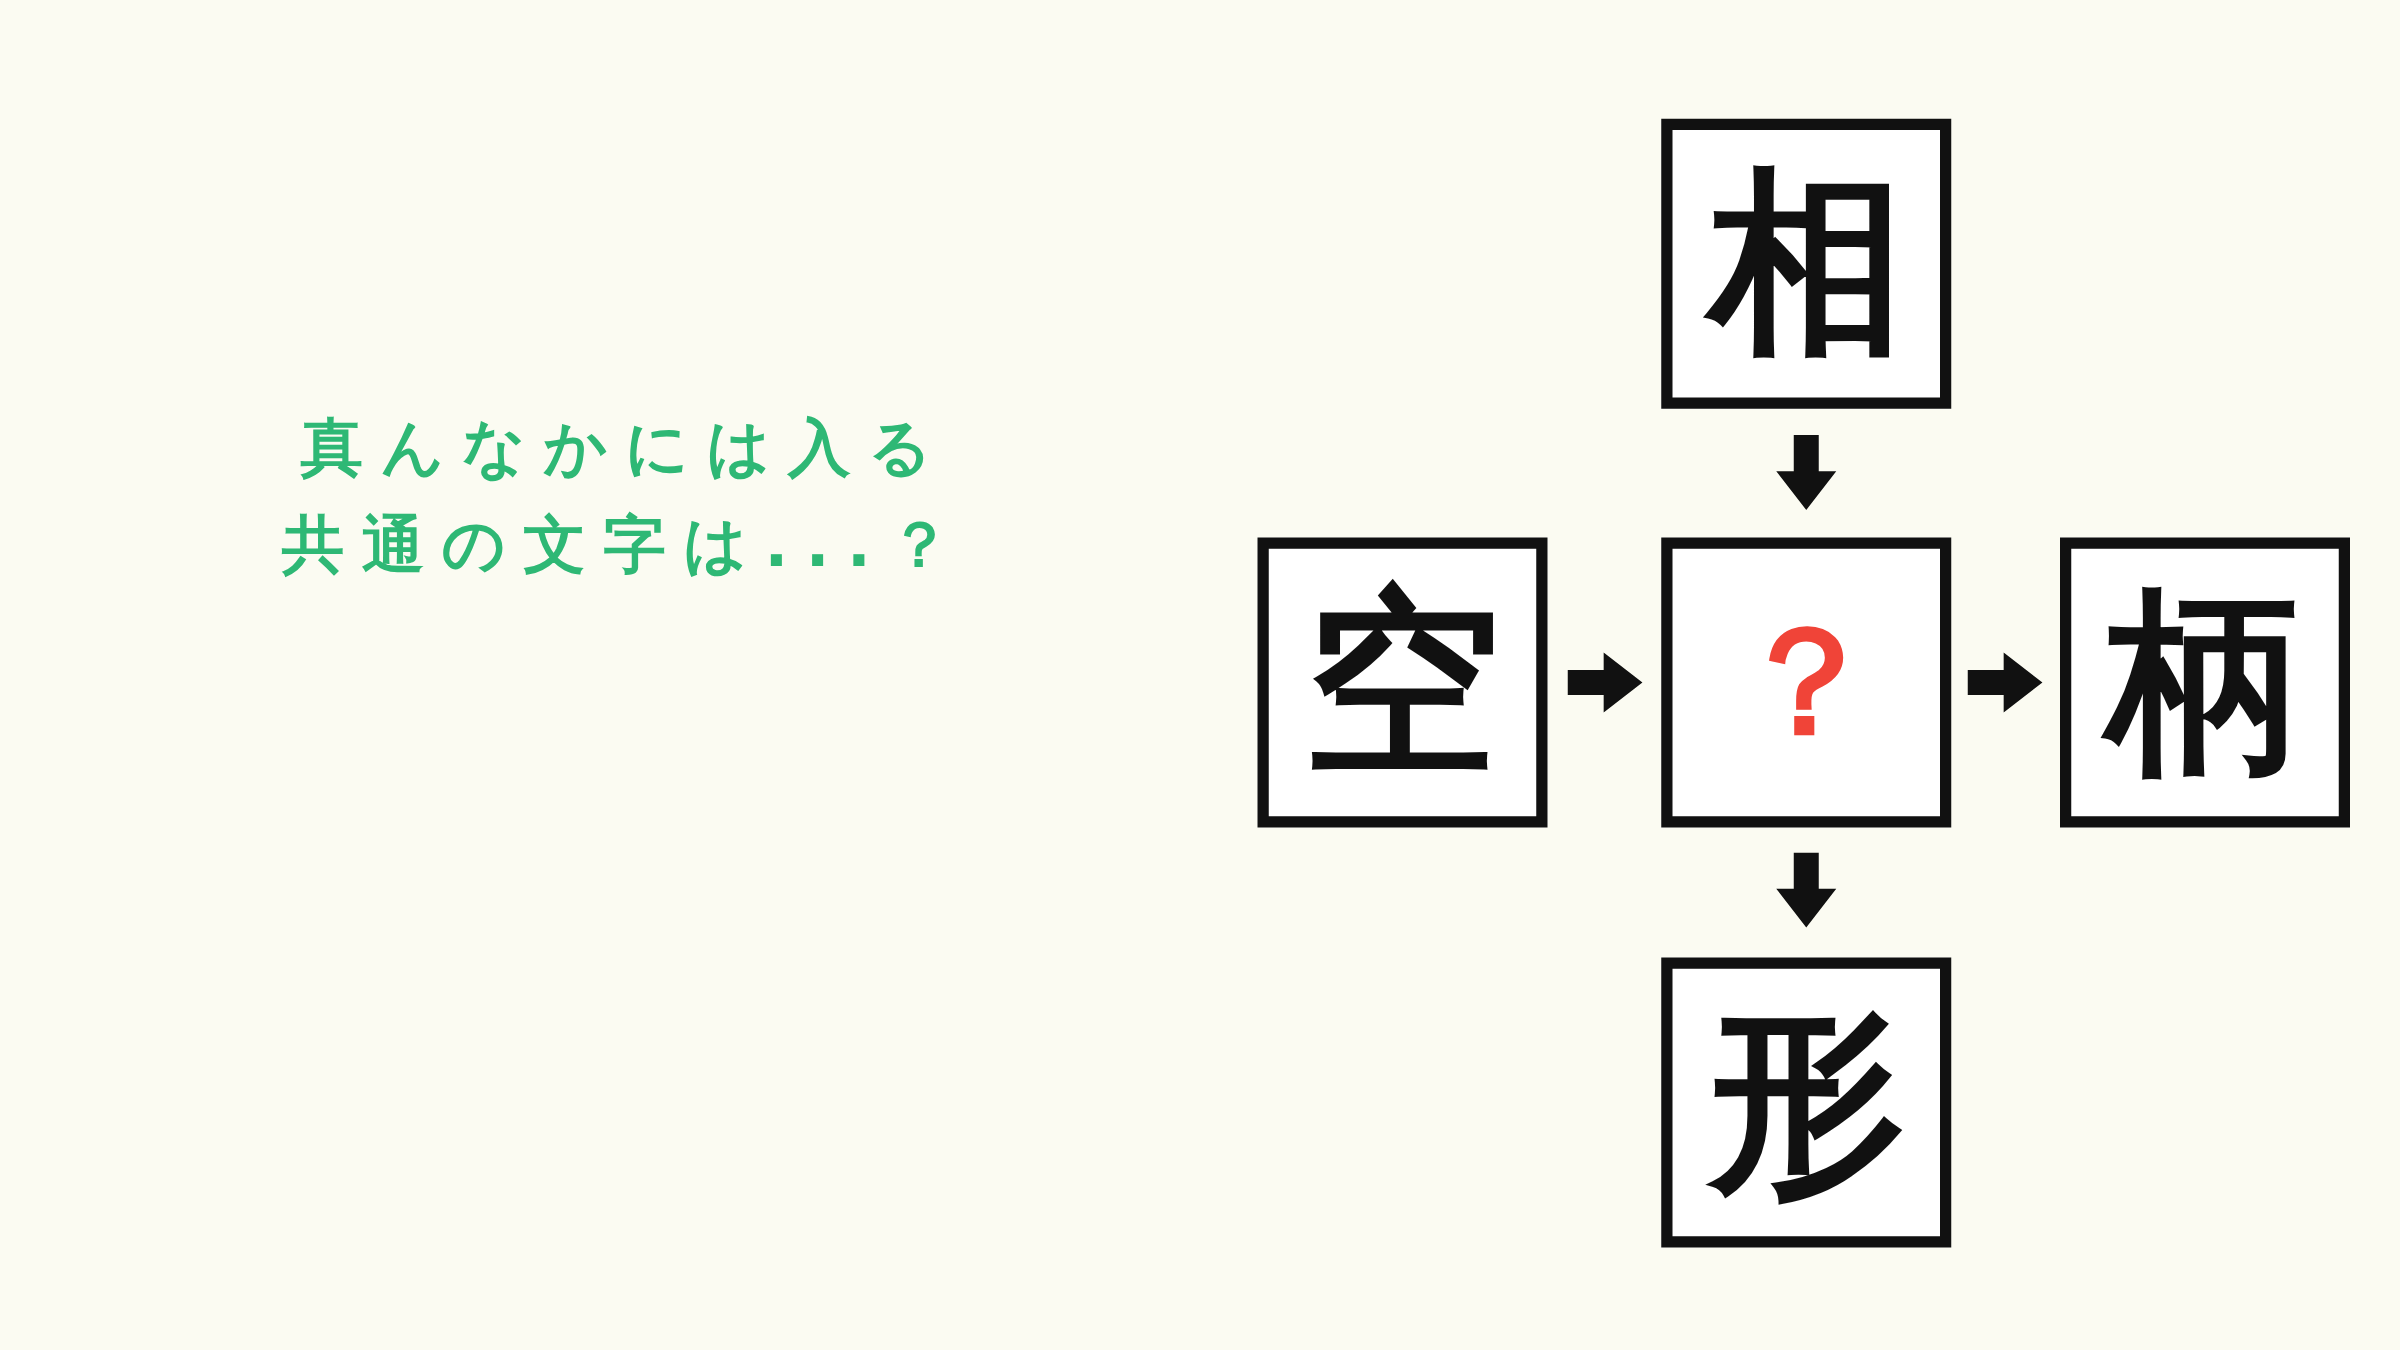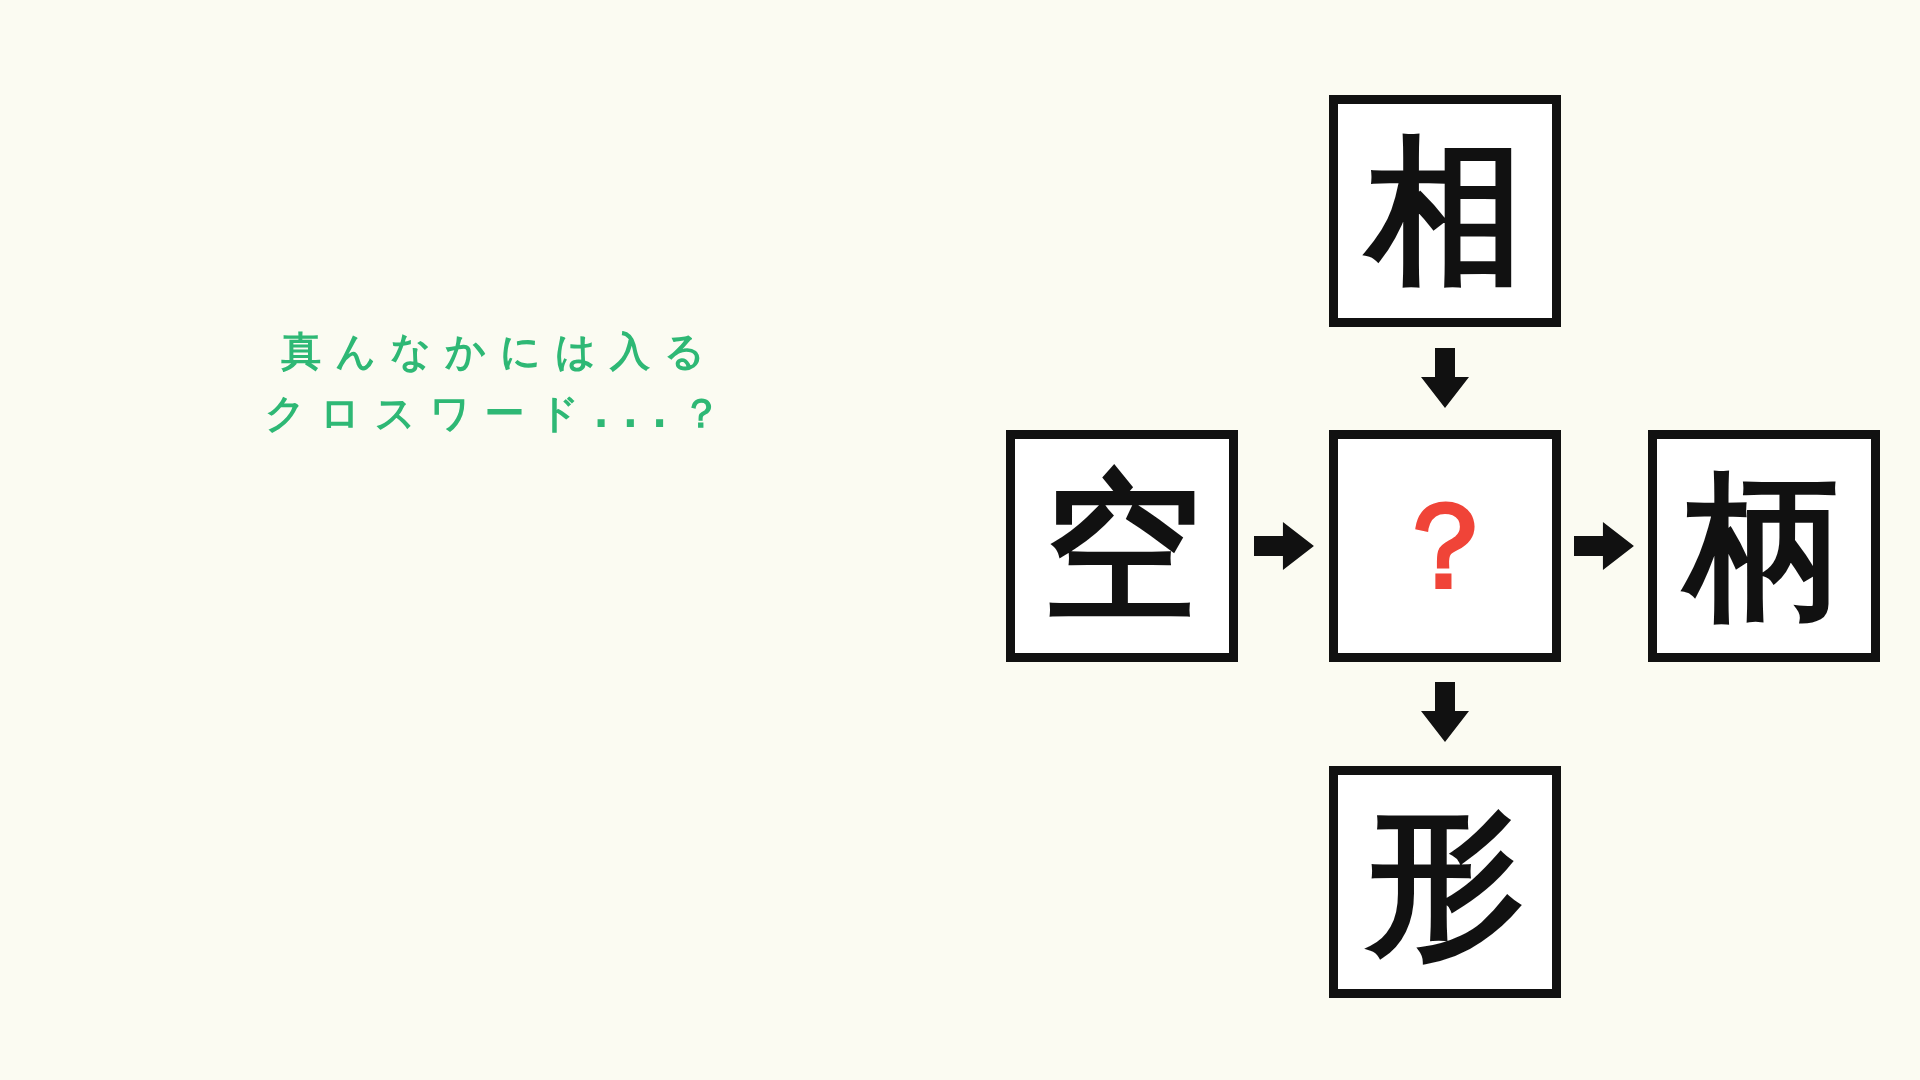--- a/index.html
+++ b/index.html
@@ -33,21 +33,21 @@
     line-height: 1.38;
     letter-spacing: 14px;
     text-shadow: 7px 7px 0 var(--green-light);
     white-space: nowrap;
   }
   .title .t-line { display: block; }
   .subtitle {
     margin-top: 95px;
     font-weight: bold;
     color: var(--green);
-    font-size: 40px;
+    font-size: 50px;
     line-height: 1.55;
     letter-spacing: 14px;
     white-space: nowrap;
   }
   .subtitle .s-line { display: block; }
 
   
   .cell {
     position: absolute;
     width: 232px;
@@ -78,21 +78,21 @@
   .arrow.a-left   { left: 1254px; top: 520px; width: 62px; height: 52px; }
   .arrow.a-right  { left: 1574px; top: 520px; width: 62px; height: 52px; }
   .arrow.a-bottom { left: 1419px; top: 682px; width: 52px; height: 62px; }
 </style>
 </head>
 <body>
 
 <div class="left-panel">
   <div class="subtitle">
     <span class="s-line">真んなかには入る</span>
-    <span class="s-line">クロスワード...？</span>
+    <span class="s-line">共通の文字は...？</span>
   </div>
 </div>
 
 <div>
 
   <div class="cell pos-top">
     <span>相</span>
   </div>
 
   <div class="cell pos-left">

